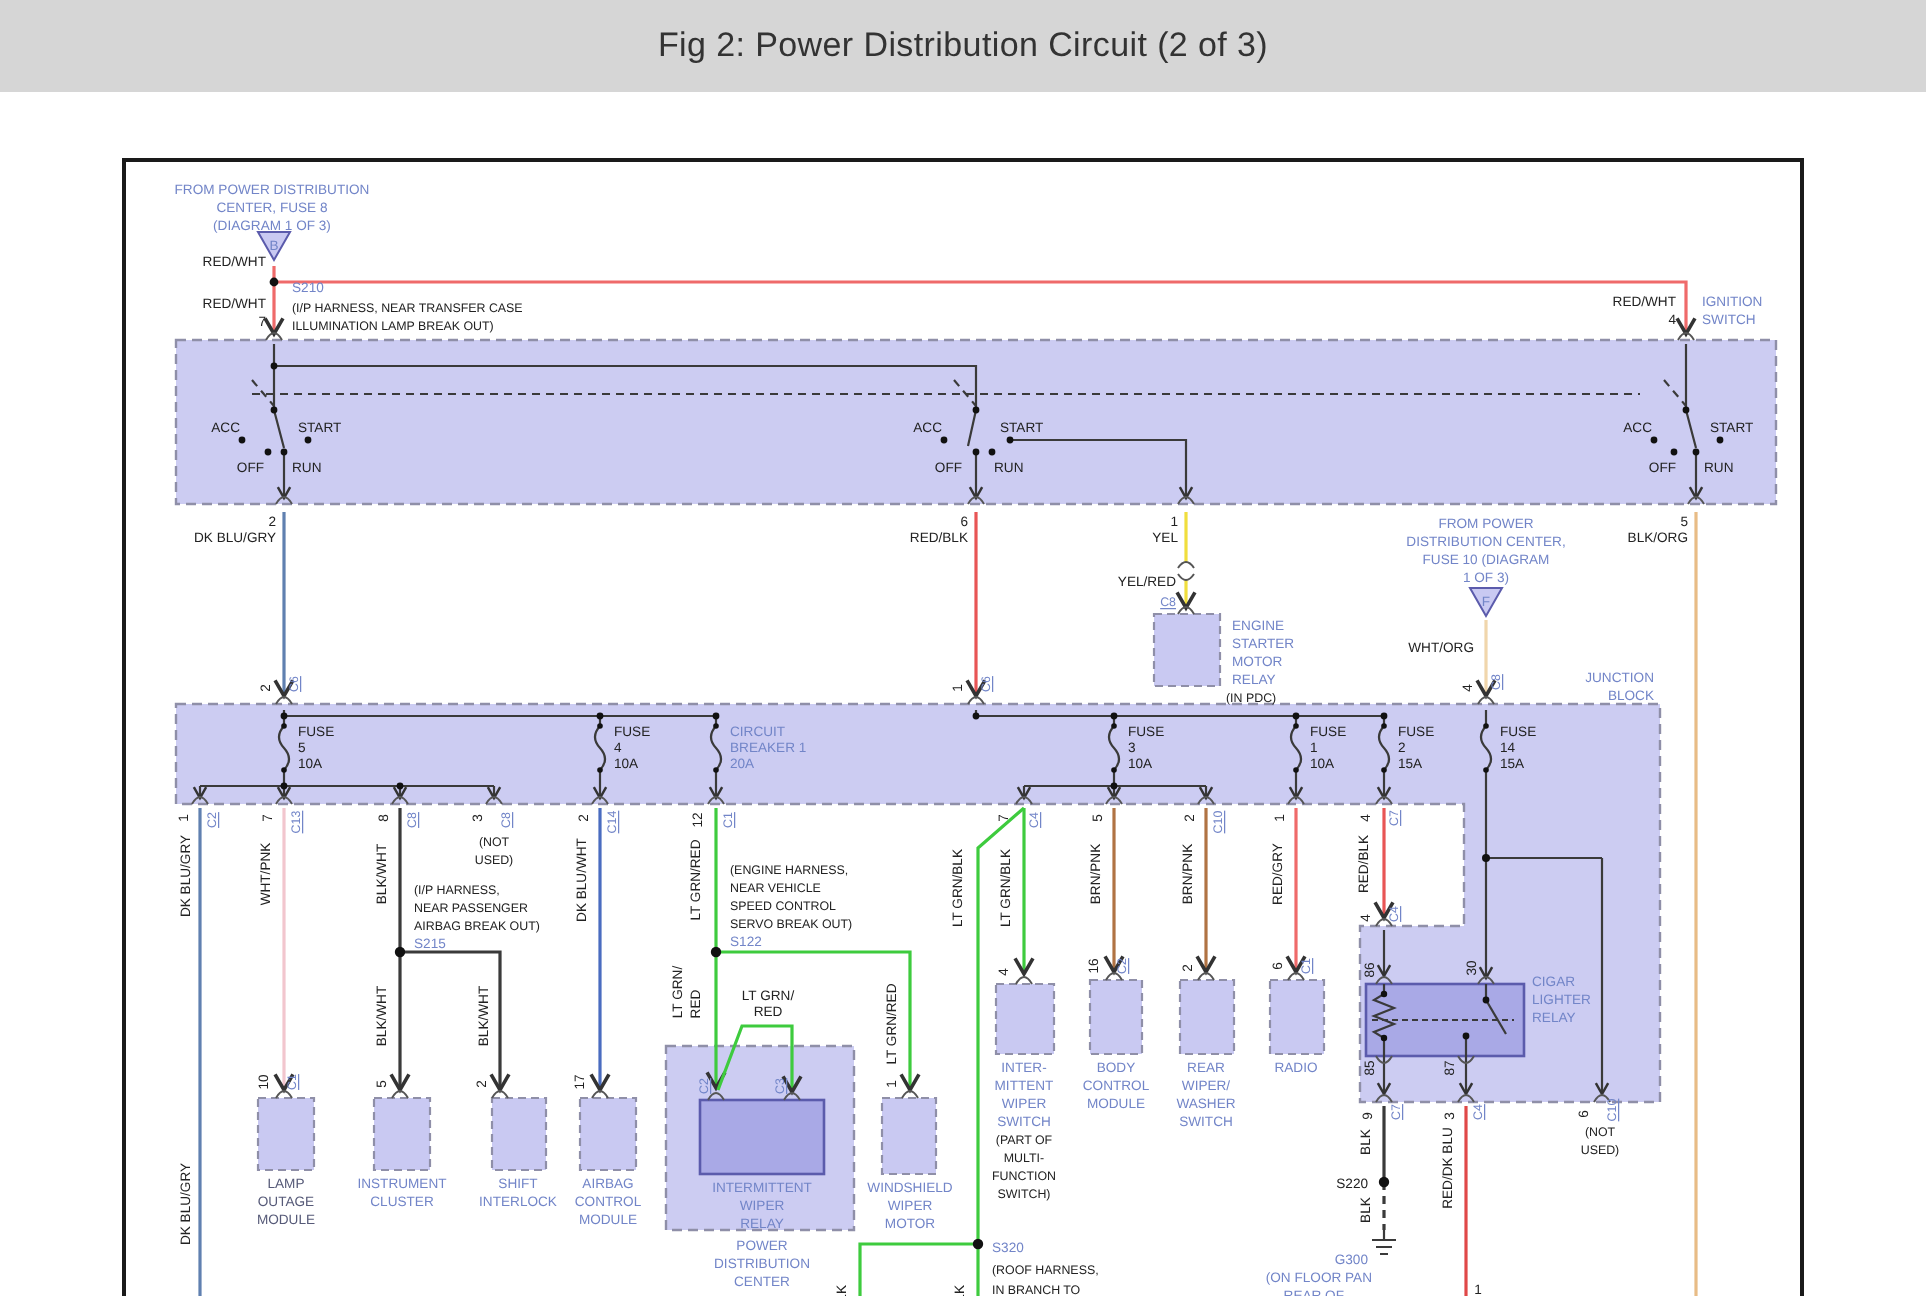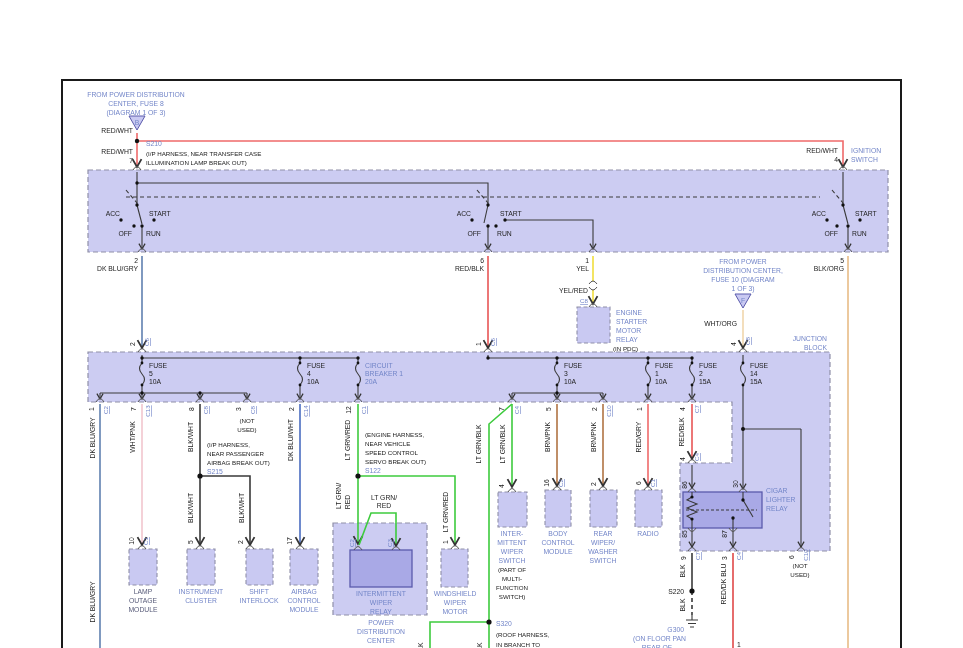--- a/index.html
+++ b/index.html
@@ -18,20 +18,21 @@
   .smallbox{fill:#c9c9f2;stroke:#8f8fa8;stroke-width:1.1;stroke-dasharray:4,2.5;}
   .solidbox{fill:#a9a9e6;stroke:#5b5bac;stroke-width:1.3;}
   .wire{fill:none;stroke-width:1.6;}
   .blkw{fill:none;stroke:#3a3a3a;stroke-width:1.1;}
   .arc{fill:none;stroke:#555;stroke-width:1;}
 </style>
 </head>
 <body>
 
 <div class="stage">
+  <div class="titlebar">Fig 2: Power Distribution Circuit (2 of 3)</div>
 
   <svg width="963" height="648" viewBox="0 0 963 648">
     <defs>
       <marker id="ah" viewBox="0 0 10 10" refX="8" refY="5" markerWidth="7" markerHeight="7" orient="auto">
         <path d="M1,1 L8,5 L1,9" fill="none" stroke="#333" stroke-width="1.6"></path>
       </marker>
     </defs>
 
     <rect x="62" y="80" width="839" height="575" fill="#ffffff" stroke="#1a1a1a" stroke-width="2"></rect>
 

